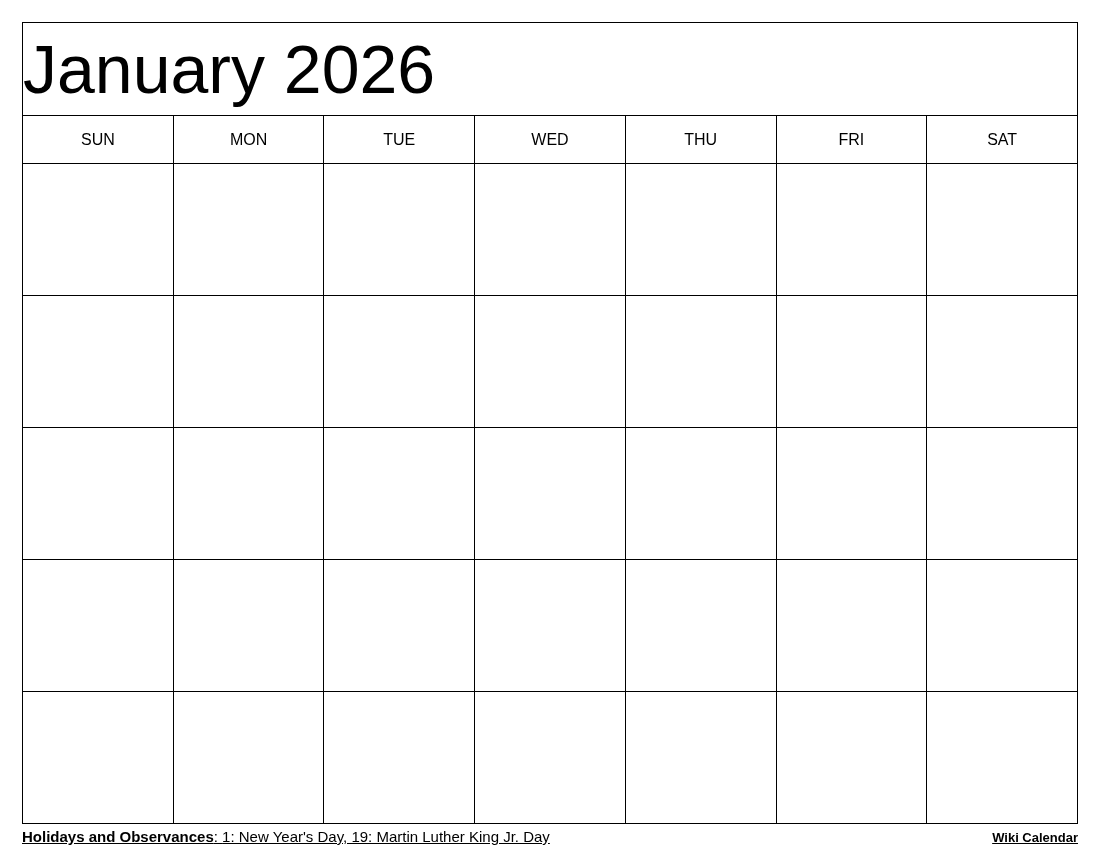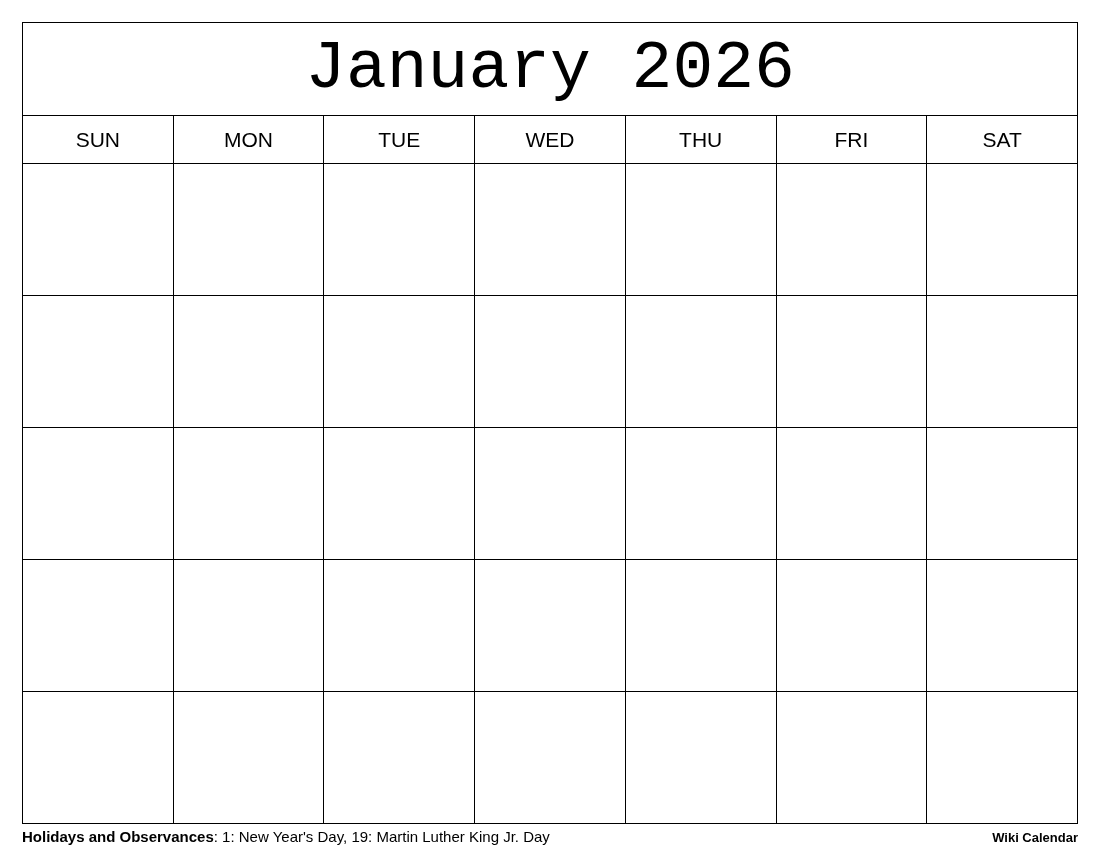--- a/index.html
+++ b/index.html
@@ -27,56 +27,55 @@
     border-collapse: collapse;
     table-layout: fixed;
   }
   .calendar td, .calendar th {
     border: 1px solid #000000;
     margin: 0;
     padding: 0;
   }
   .title-cell {
     height: 92px;
-    text-align: center;
     vertical-align: middle;
     border-bottom: 1px solid #000000;
-    font-family: Liberation Mono, monospace;
   }
   .title-text {
     font-size: 68px;
     font-weight: 400;
     line-height: 1;
     letter-spacing: 0px;
   }
   .dow-cell {
     height: 47px;
     text-align: center;
     vertical-align: middle;
-    font-size: 21px;
+    font-size: 16px;
     font-weight: 400;
   }
   .day-cell {
     height: 131px;
     vertical-align: top;
   }
   .day-number {
     display: block;
     font-size: 16px;
     padding: 4px 0 0 6px;
   }
   .footer {
     position: absolute;
     left: 22px;
     right: 22px;
     bottom: 8px;
     display: flex;
     justify-content: space-between;
     align-items: baseline;
     font-size: 15px;
+    text-decoration: underline;
   }
   .footer-left {
     white-space: nowrap;
   }
   .footer-left .label {
     font-weight: bold;
   }
   .footer-right {
     font-weight: bold;
     font-size: 13px;

